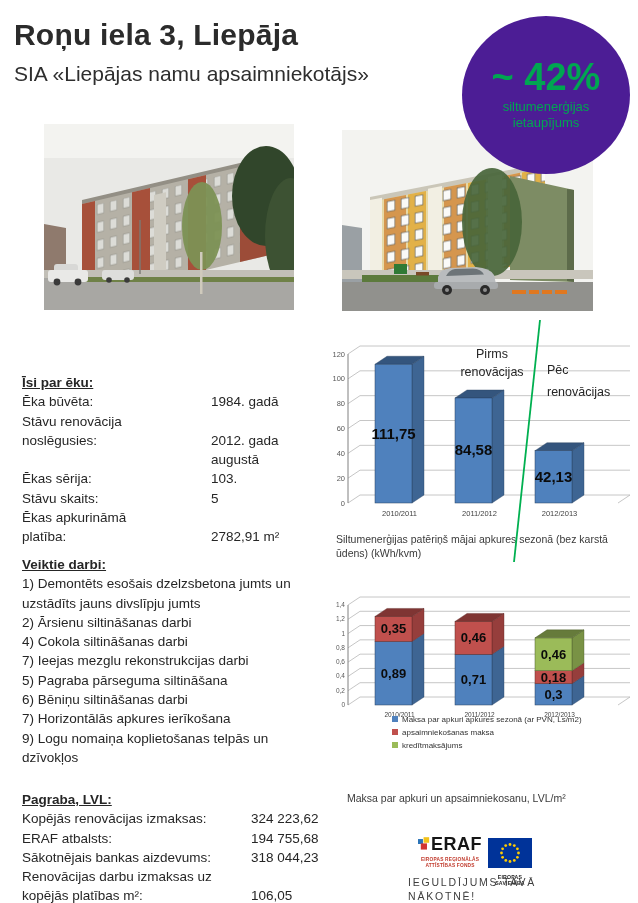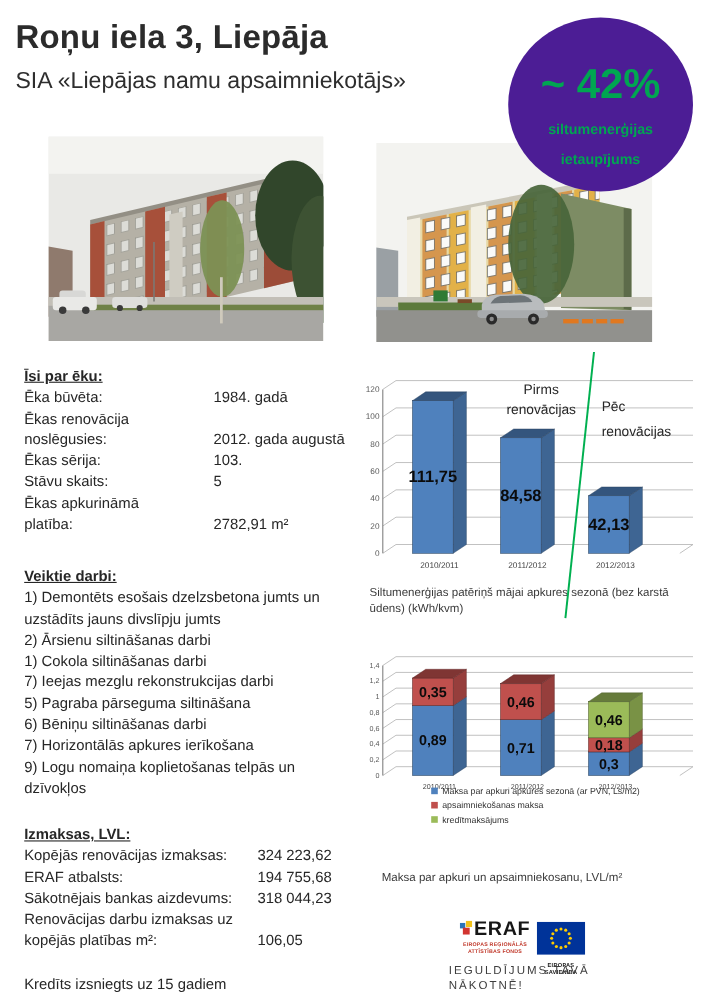--- a/index.html
+++ b/index.html
@@ -4,32 +4,32 @@
 <style>
   html,body{margin:0;padding:0;background:#fff;}
   .page{position:relative;width:638px;height:903px;background:#ffffff;overflow:hidden;
         font-family:"Liberation Sans",sans-serif;color:#262626;}
   
   .title{position:absolute;left:14px;top:18px;font-size:30px;font-weight:bold;color:#2b2b2b;letter-spacing:.2px;}
   .subtitle{position:absolute;left:14px;top:62px;font-size:21px;color:#2e2e2e;}
   .badge{position:absolute;left:462px;top:16px;width:168px;height:158px;background:#4c1d95;border-radius:50%;
          z-index:3;text-align:center;}
   .badge-value{margin-top:40px;font-size:38px;font-weight:bold;color:#00a651;}
-  .badge-label{font-size:13px;font-weight:bold;color:#00a651;line-height:1.25;margin-top:11px;}
+  .badge-label{font-size:13px;font-weight:normal;color:#00a651;line-height:1.25;}
   
   .photo{position:absolute;z-index:1;}
   .photo-before{left:44px;top:124px;}
   .photo-after{left:342px;top:130px;}
   
-  section{position:absolute;font-size:13.5px;line-height:19.3px;}
+  section{position:absolute;font-size:13.5px;line-height:19.3px;margin-top:41px;}
   .sec-about{left:22px;top:332px;width:304px;}
   .sec-works{left:22px;top:514px;width:306px;}
   .sec-costs{left:22px;top:749px;width:318px;}
   .h{font-weight:bold;text-decoration:underline;}
-  .pair{display:flex;}
+  .pair{display:flex;gap:17px;}
   .sec-about .lbl{width:172px;flex:none;}
   .sec-costs .lbl{width:212px;flex:none;}
   .val{flex:1;}
   .work-item{white-space:pre-line;}
   .credit{margin-top:20px;}
   
   #chart1{position:absolute;left:330px;top:326px;overflow:visible;z-index:2;}
   #chart2{position:absolute;left:330px;top:583px;overflow:visible;}
   svg{font-family:"Liberation Sans",sans-serif;}
   .caption{position:absolute;font-size:10.5px;color:#3a3a3a;line-height:1.35;}
@@ -145,21 +145,21 @@
   </svg>
 
   <section class="sec-about">
     <div class="h">Īsi par ēku:</div>
     <div id="about-rows">
         <div class="pair">
           <span class="lbl">Ēka būvēta:</span>
           <span class="val">1984. gadā</span>
         </div>
         <div class="pair">
-          <span class="lbl">Ēkas renovācija</span>
+          <span class="lbl">Stāvu renovācija</span>
           <span class="val"></span>
         </div>
         <div class="pair">
           <span class="lbl">noslēgusies:</span>
           <span class="val">2012. gada augustā</span>
         </div>
         <div class="pair">
           <span class="lbl">Ēkas sērija:</span>
           <span class="val">103.</span>
         </div>
@@ -177,32 +177,32 @@
         </div>
       </div>
   </section>
 
   <section class="sec-works">
     <div class="h">Veiktie darbi:</div>
     <div id="works-list">
         <div class="work-item">1) Demontēts esošais dzelzsbetona jumts un
 uzstādīts jauns divslīpju jumts</div>
         <div class="work-item">2) Ārsienu siltināšanas darbi</div>
-        <div class="work-item">1) Cokola siltināšanas darbi</div>
+        <div class="work-item">4) Cokola siltināšanas darbi</div>
         <div class="work-item">7) Ieejas mezglu rekonstrukcijas darbi</div>
         <div class="work-item">5) Pagraba pārseguma siltināšana</div>
         <div class="work-item">6) Bēniņu siltināšanas darbi</div>
         <div class="work-item">7) Horizontālās apkures ierīkošana</div>
         <div class="work-item">9) Logu nomaiņa koplietošanas telpās un
 dzīvokļos</div>
       </div>
   </section>
 
   <section class="sec-costs">
-    <div class="h">Izmaksas, LVL:</div>
+    <div class="h">Pagraba, LVL:</div>
     <div id="costs-rows">
         <div class="pair">
           <span class="lbl">Kopējās renovācijas izmaksas:</span>
           <span class="val">324 223,62</span>
         </div>
         <div class="pair">
           <span class="lbl">ERAF atbalsts:</span>
           <span class="val">194 755,68</span>
         </div>
         <div class="pair">

